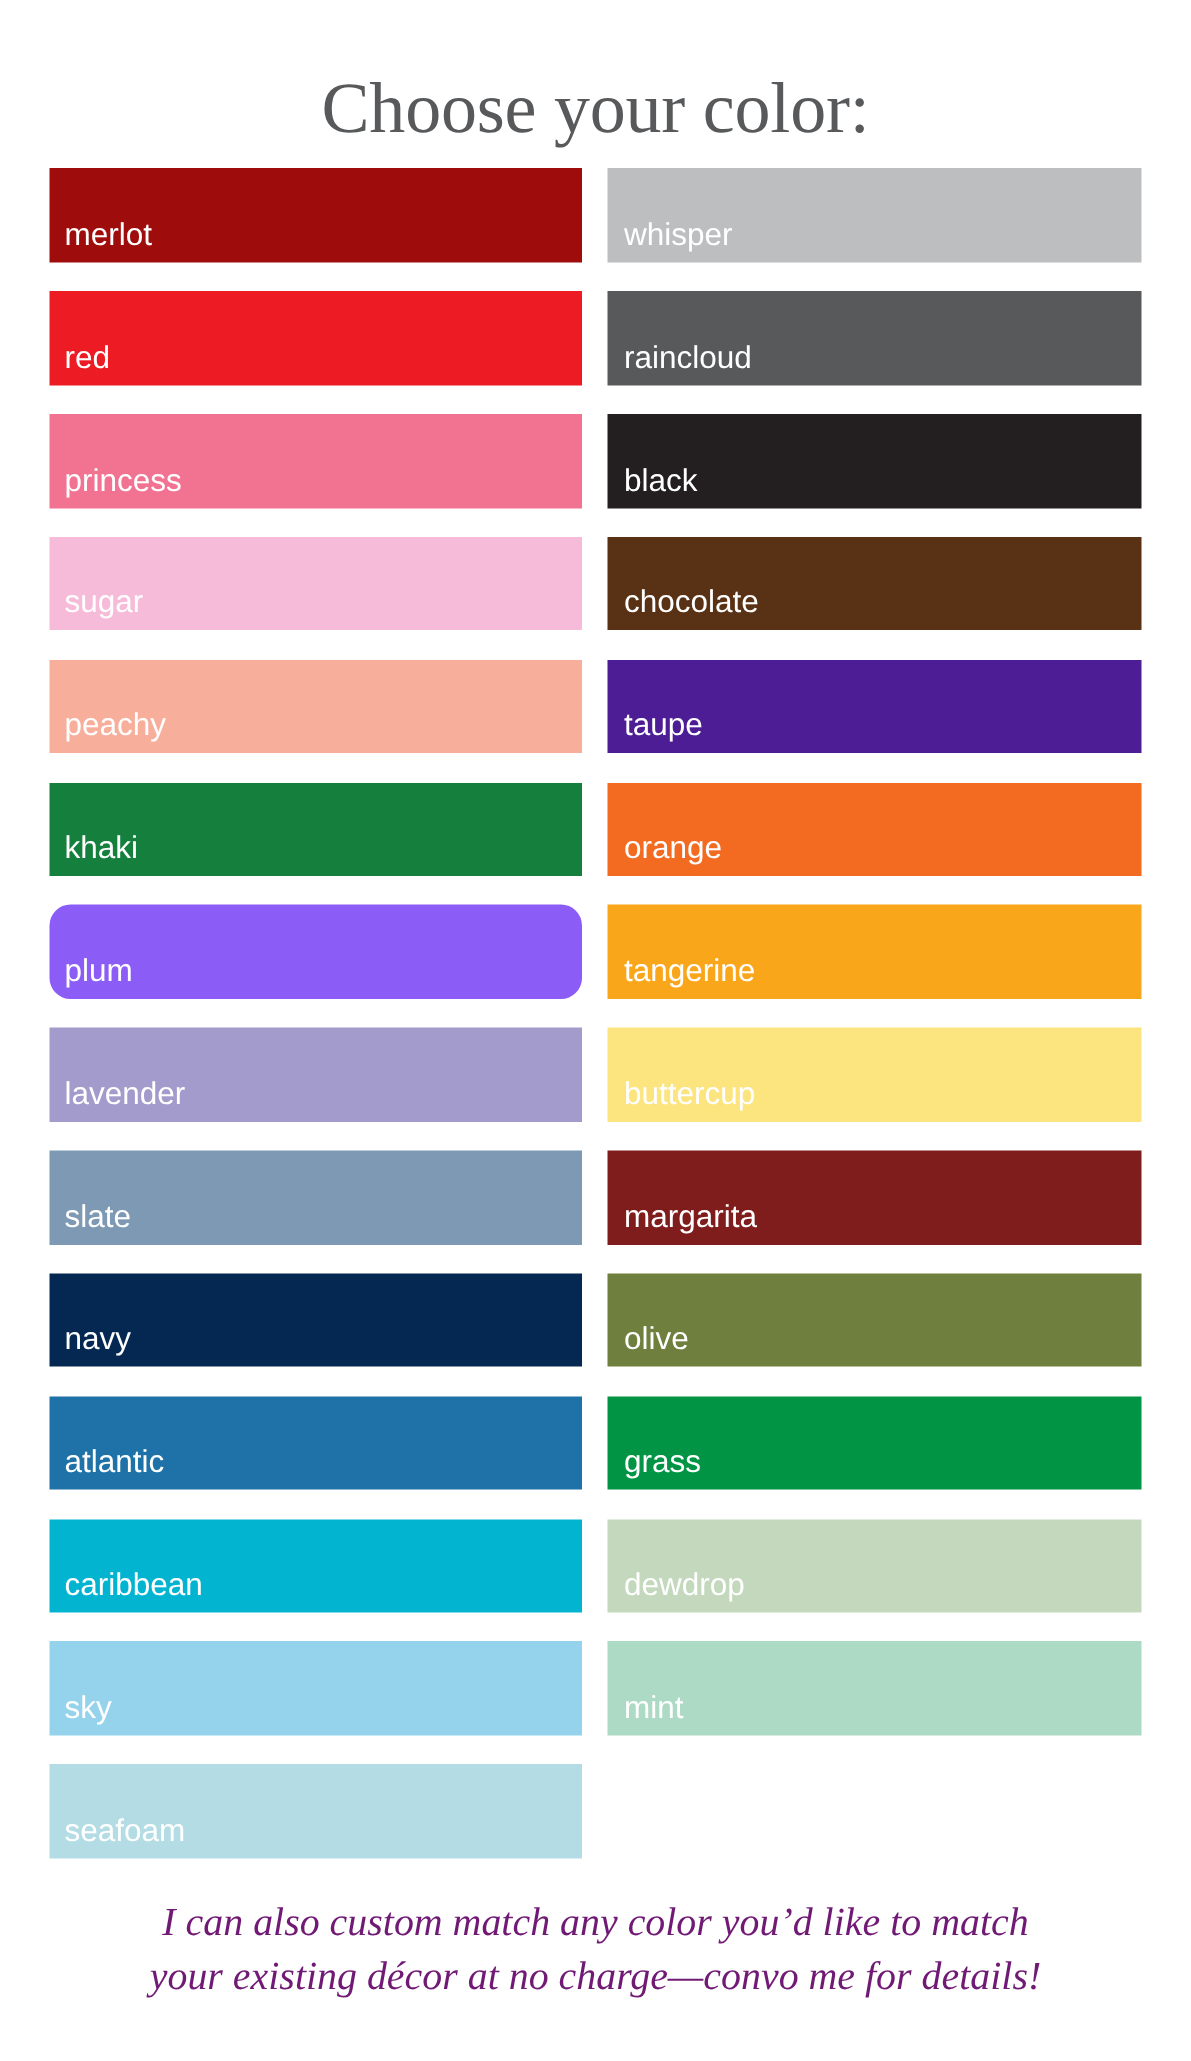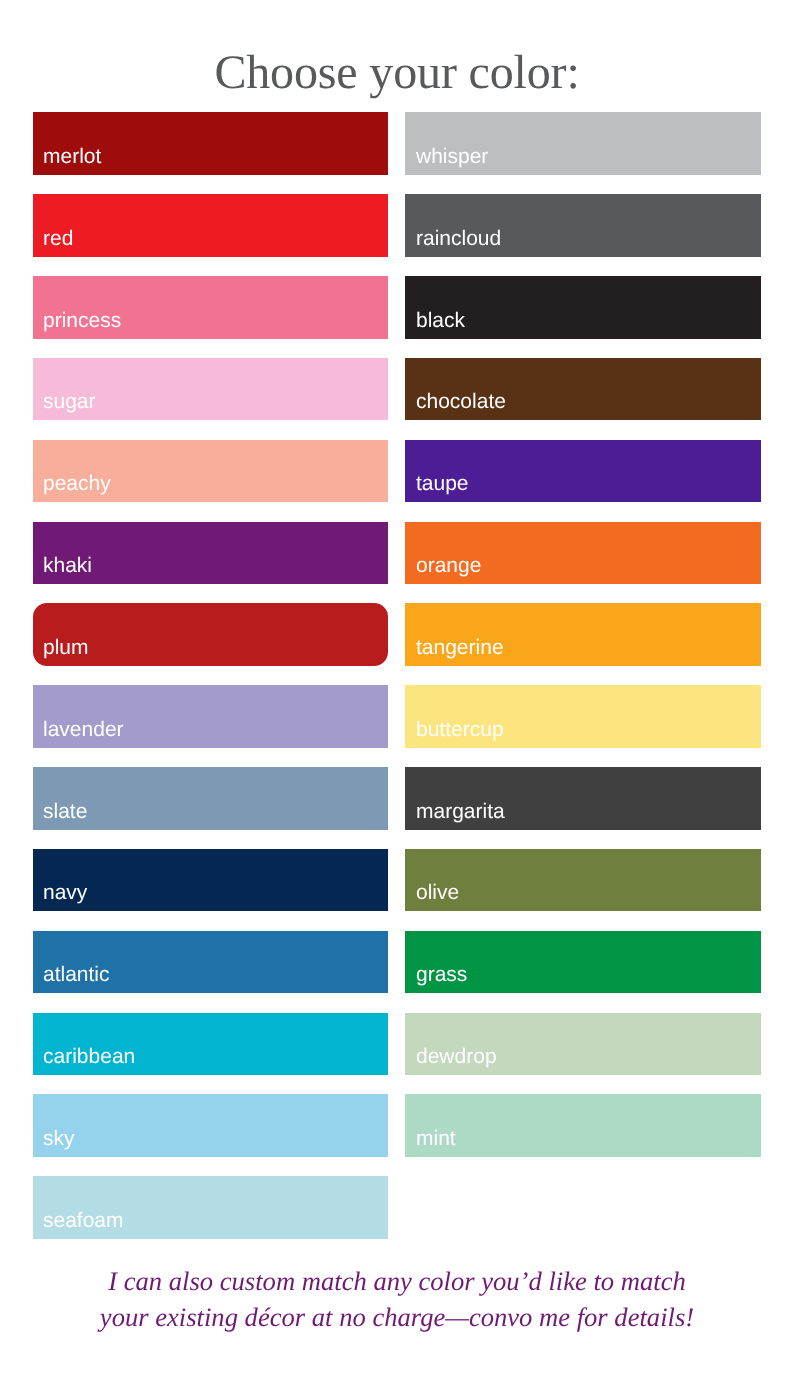--- a/index.html
+++ b/index.html
@@ -95,42 +95,42 @@
       </div>
     <div class="swatch" style="background: rgb(89, 49, 20);">
         <span class="lbl">chocolate</span>
       </div>
     <div class="swatch" style="background: rgb(247, 174, 155);">
         <span class="lbl">peachy</span>
       </div>
     <div class="swatch" style="background: #4c1d95;">
         <span class="lbl">taupe</span>
       </div>
-    <div class="swatch" style="background: #701a75;">
+    <div class="swatch" style="background: #15803d;">
         <span class="lbl">khaki</span>
       </div>
     <div class="swatch" style="background: rgb(242, 107, 33);">
         <span class="lbl">orange</span>
       </div>
-    <div class="swatch" style="background: #b91c1c; border-radius: 14px;">
+    <div class="swatch" style="background: #8b5cf6; border-radius: 14px;">
         <span class="lbl">plum</span>
       </div>
     <div class="swatch" style="background: rgb(250, 166, 26);">
         <span class="lbl">tangerine</span>
       </div>
     <div class="swatch" style="background: rgb(162, 155, 204);">
         <span class="lbl">lavender</span>
       </div>
     <div class="swatch" style="background: rgb(252, 228, 126);">
         <span class="lbl">buttercup</span>
       </div>
     <div class="swatch" style="background: rgb(125, 153, 180);">
         <span class="lbl">slate</span>
       </div>
-    <div class="swatch" style="background: #404040;">
+    <div class="swatch" style="background: #7f1d1d;">
         <span class="lbl">margarita</span>
       </div>
     <div class="swatch" style="background: rgb(4, 40, 81);">
         <span class="lbl">navy</span>
       </div>
     <div class="swatch" style="background: rgb(110, 127, 62);">
         <span class="lbl">olive</span>
       </div>
     <div class="swatch" style="background: rgb(30, 114, 168); text-align: center;">
         <span class="lbl">atlantic</span>

